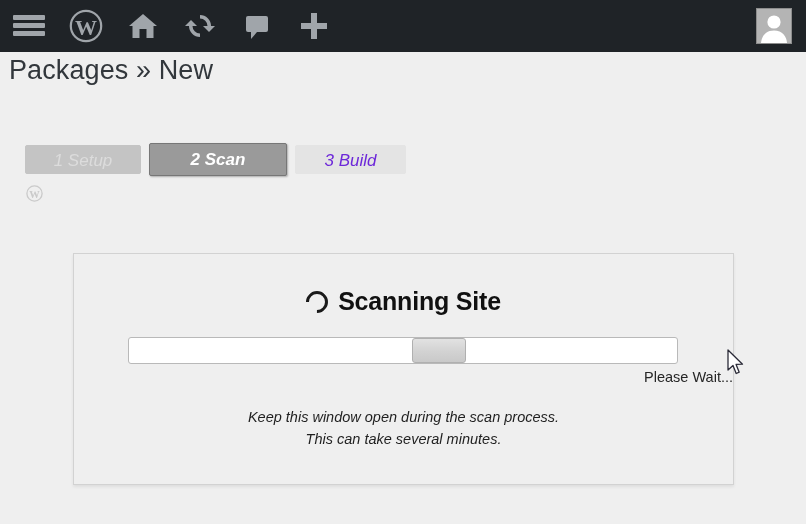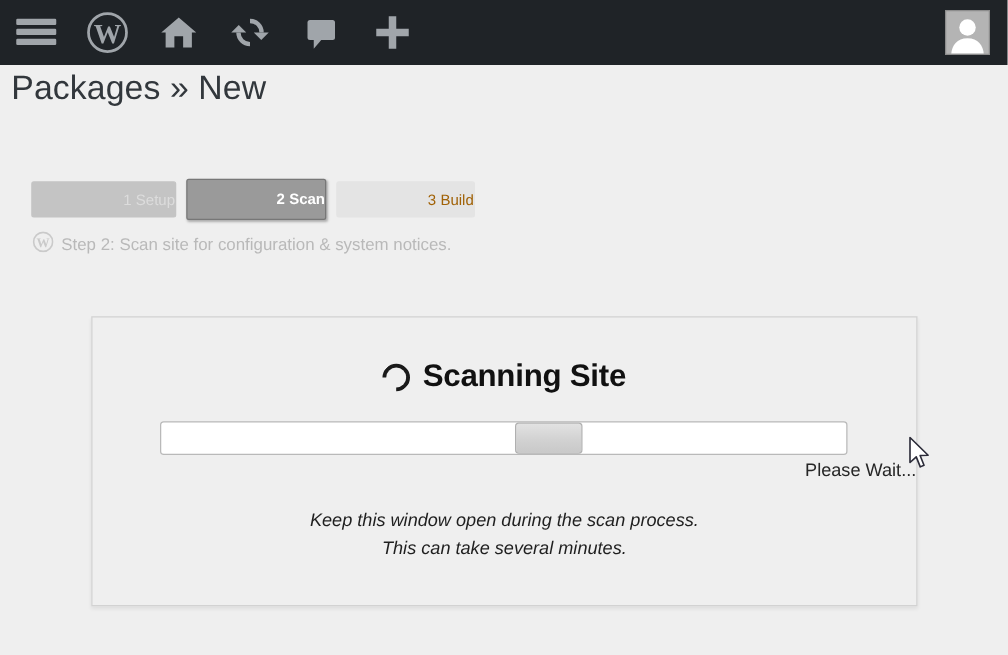--- a/index.html
+++ b/index.html
@@ -66,47 +66,48 @@
   #steps {
     position: absolute;
     left: 25px;
     top: 145px;
     display: flex;
     align-items: flex-start;
   }
   .step {
     height: 29px;
     line-height: 29px;
-    text-align: right;
-    font-size: 12px;
+    text-align: center;
+    font-size: 17px;
     box-sizing: border-box;
     margin-right: 8px;
     border-radius: 2px;
+    font-style: italic;
   }
   .step.done {
     width: 116px;
     background: #c4c4c4;
     color: #dcdcdc;
     border: 1px solid #c4c4c4;
   }
   .step.active {
-    width: 112px;
+    width: 138px;
     height: 33px;
     line-height: 31px;
     background: #9a9a9a;
     color: #ffffff;
     font-weight: bold;
     border: 1px solid #777777;
     box-shadow: 1px 1px 2px rgba(0,0,0,0.28);
     margin-top: -2px;
   }
   .step.pending {
     width: 111px;
     background: #e4e4e4;
-    color: #a16207;
+    color: #6d28d9;
     border: 1px solid #e4e4e4;
   }
 
   
   #step-desc {
     position: absolute;
     left: 26px;
     top: 185px;
     font-size: 13.5px;
     color: #b9b9b9;
@@ -287,21 +288,20 @@
   <div class="step pending">3 Build</div>
 </div>
 
 <div id="step-desc">
   <span class="wp-mini">
     <svg width="17" height="17" viewBox="0 0 17 17">
       <circle cx="8.5" cy="8.5" r="7.6" fill="none" stroke="#cacaca" stroke-width="1.3"></circle>
       <text x="8.5" y="12.6" font-family="Liberation Serif, serif" font-size="10.5" font-weight="bold" fill="#cacaca" text-anchor="middle">W</text>
     </svg>
   </span>
-  <span>Step 2: Scan site for configuration &amp; system notices.</span>
 </div>
 
 <div id="scan-panel">
 
   <div id="scan-heading">
     <span id="spinner-ring"></span>
     <span id="scan-heading-text">Scanning Site</span>
   </div>
 
   <div id="progress-track">

